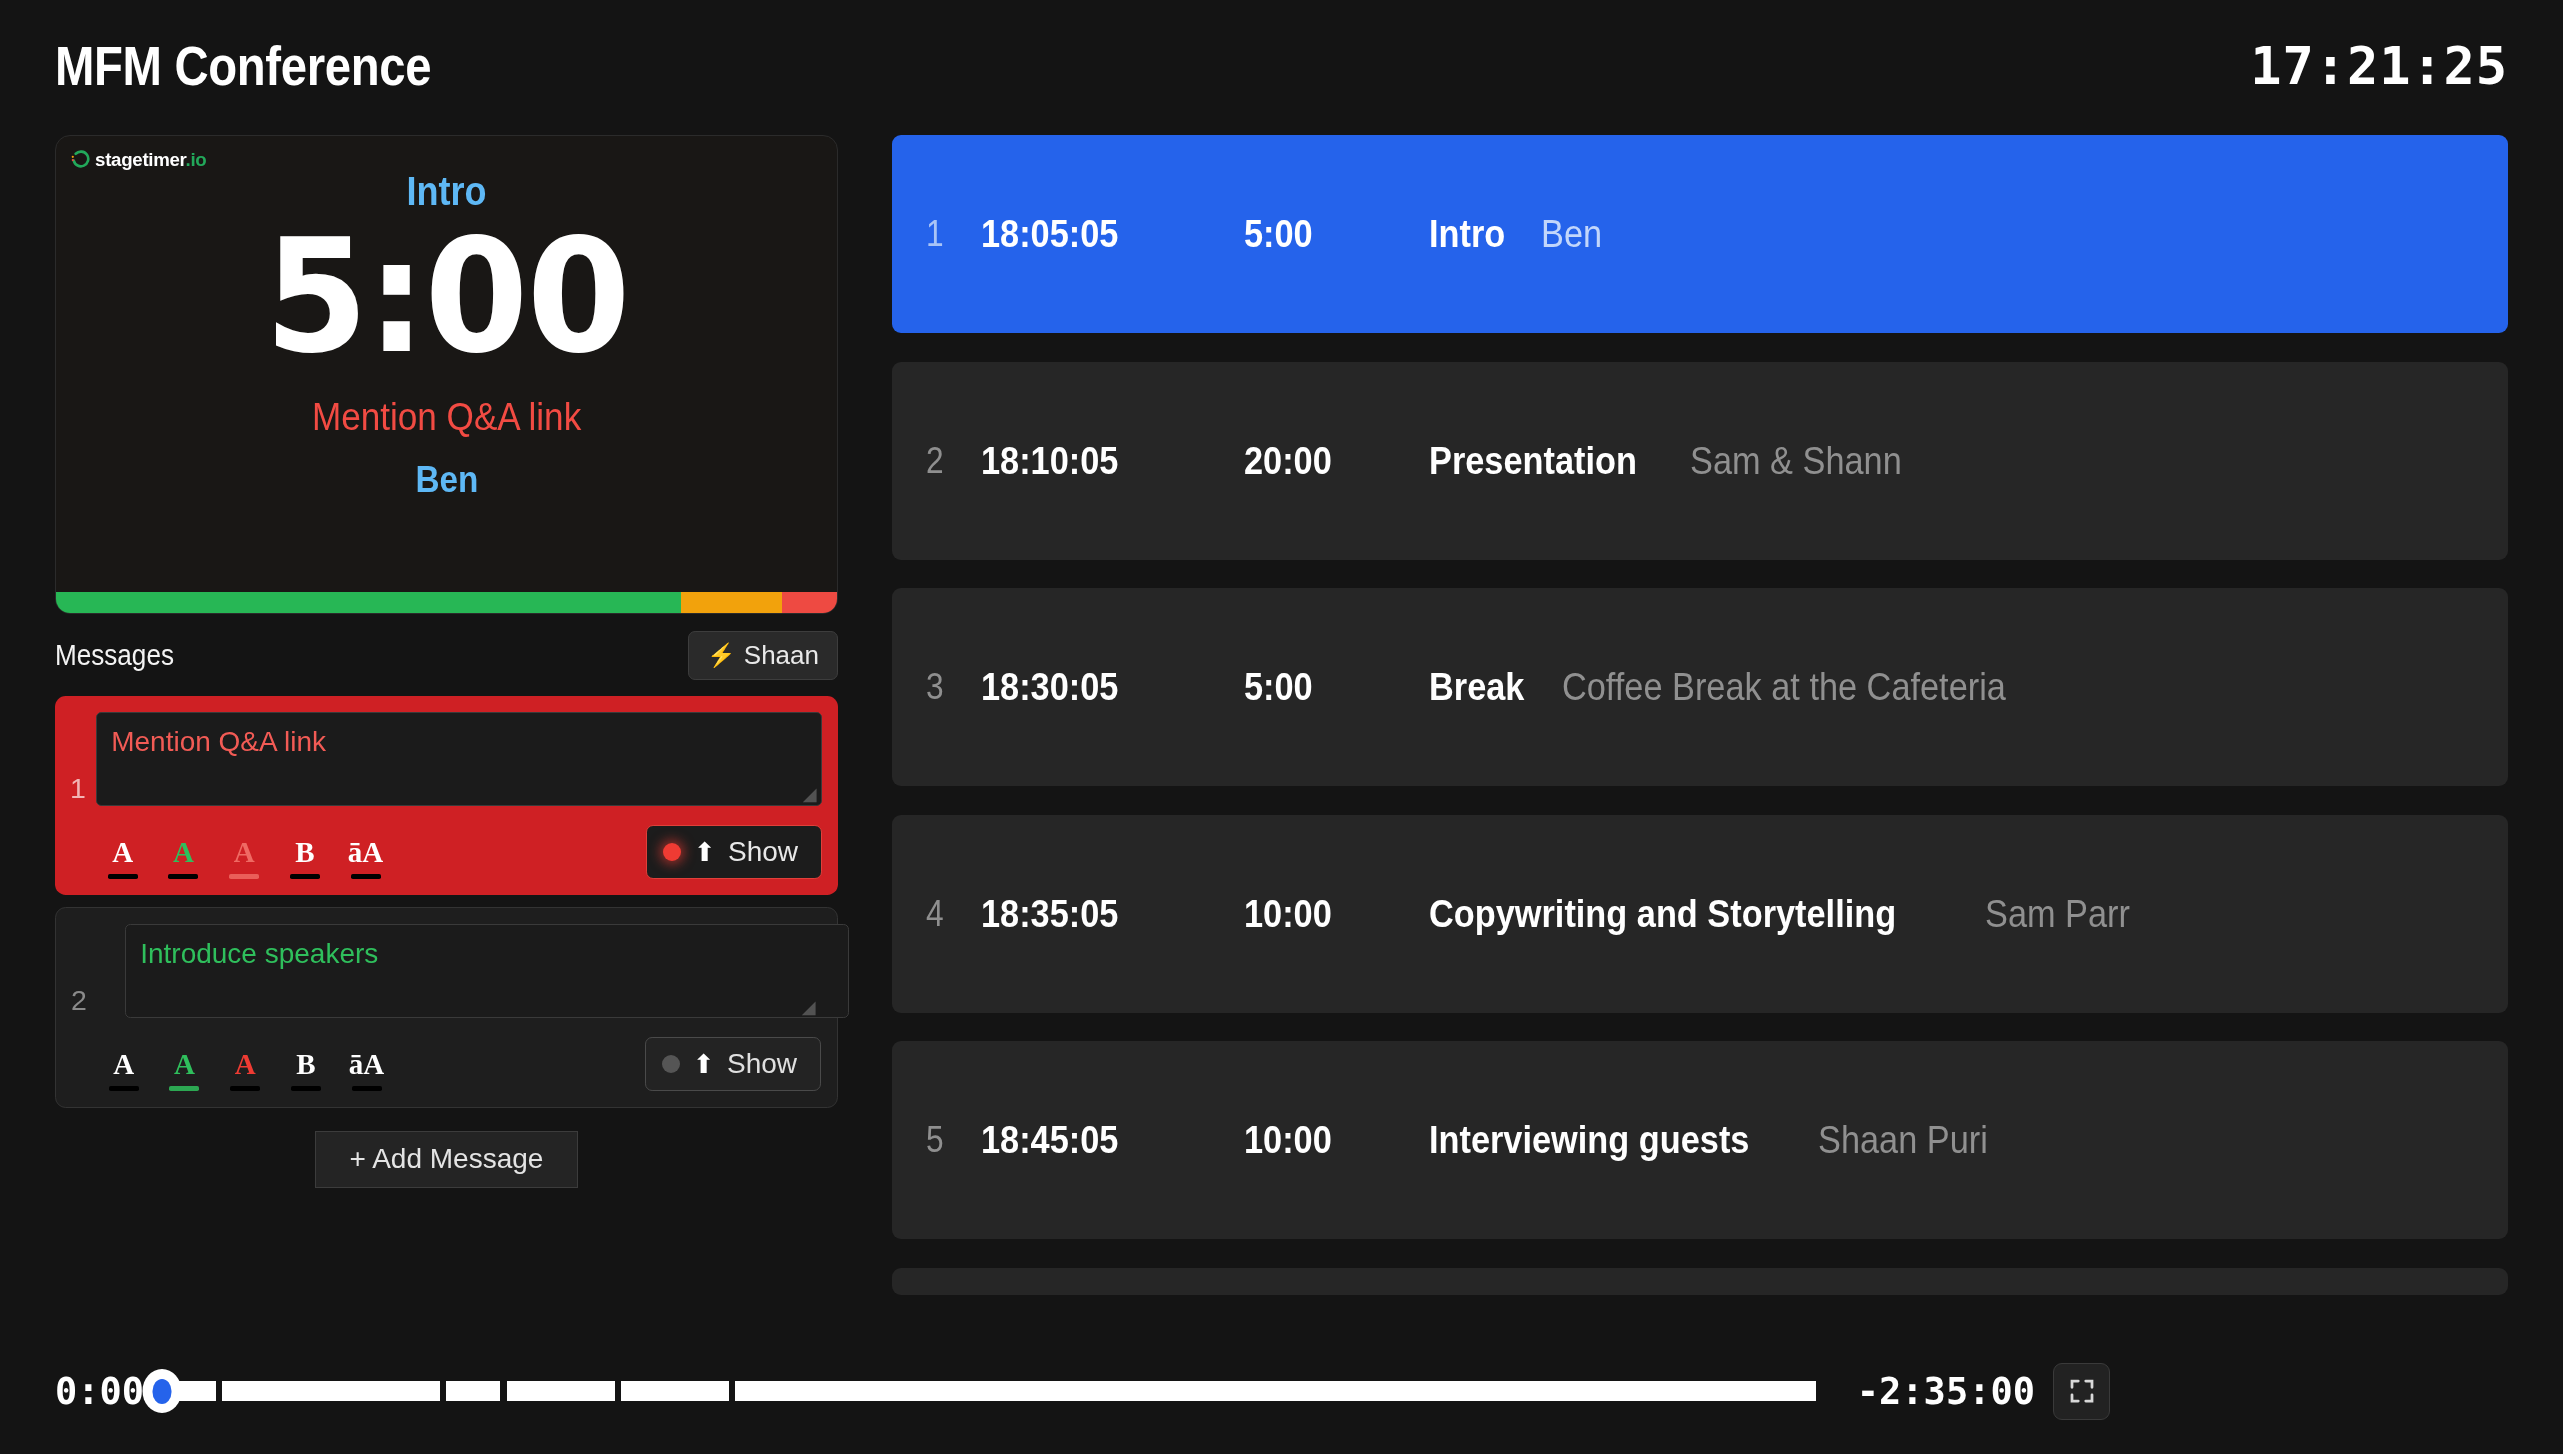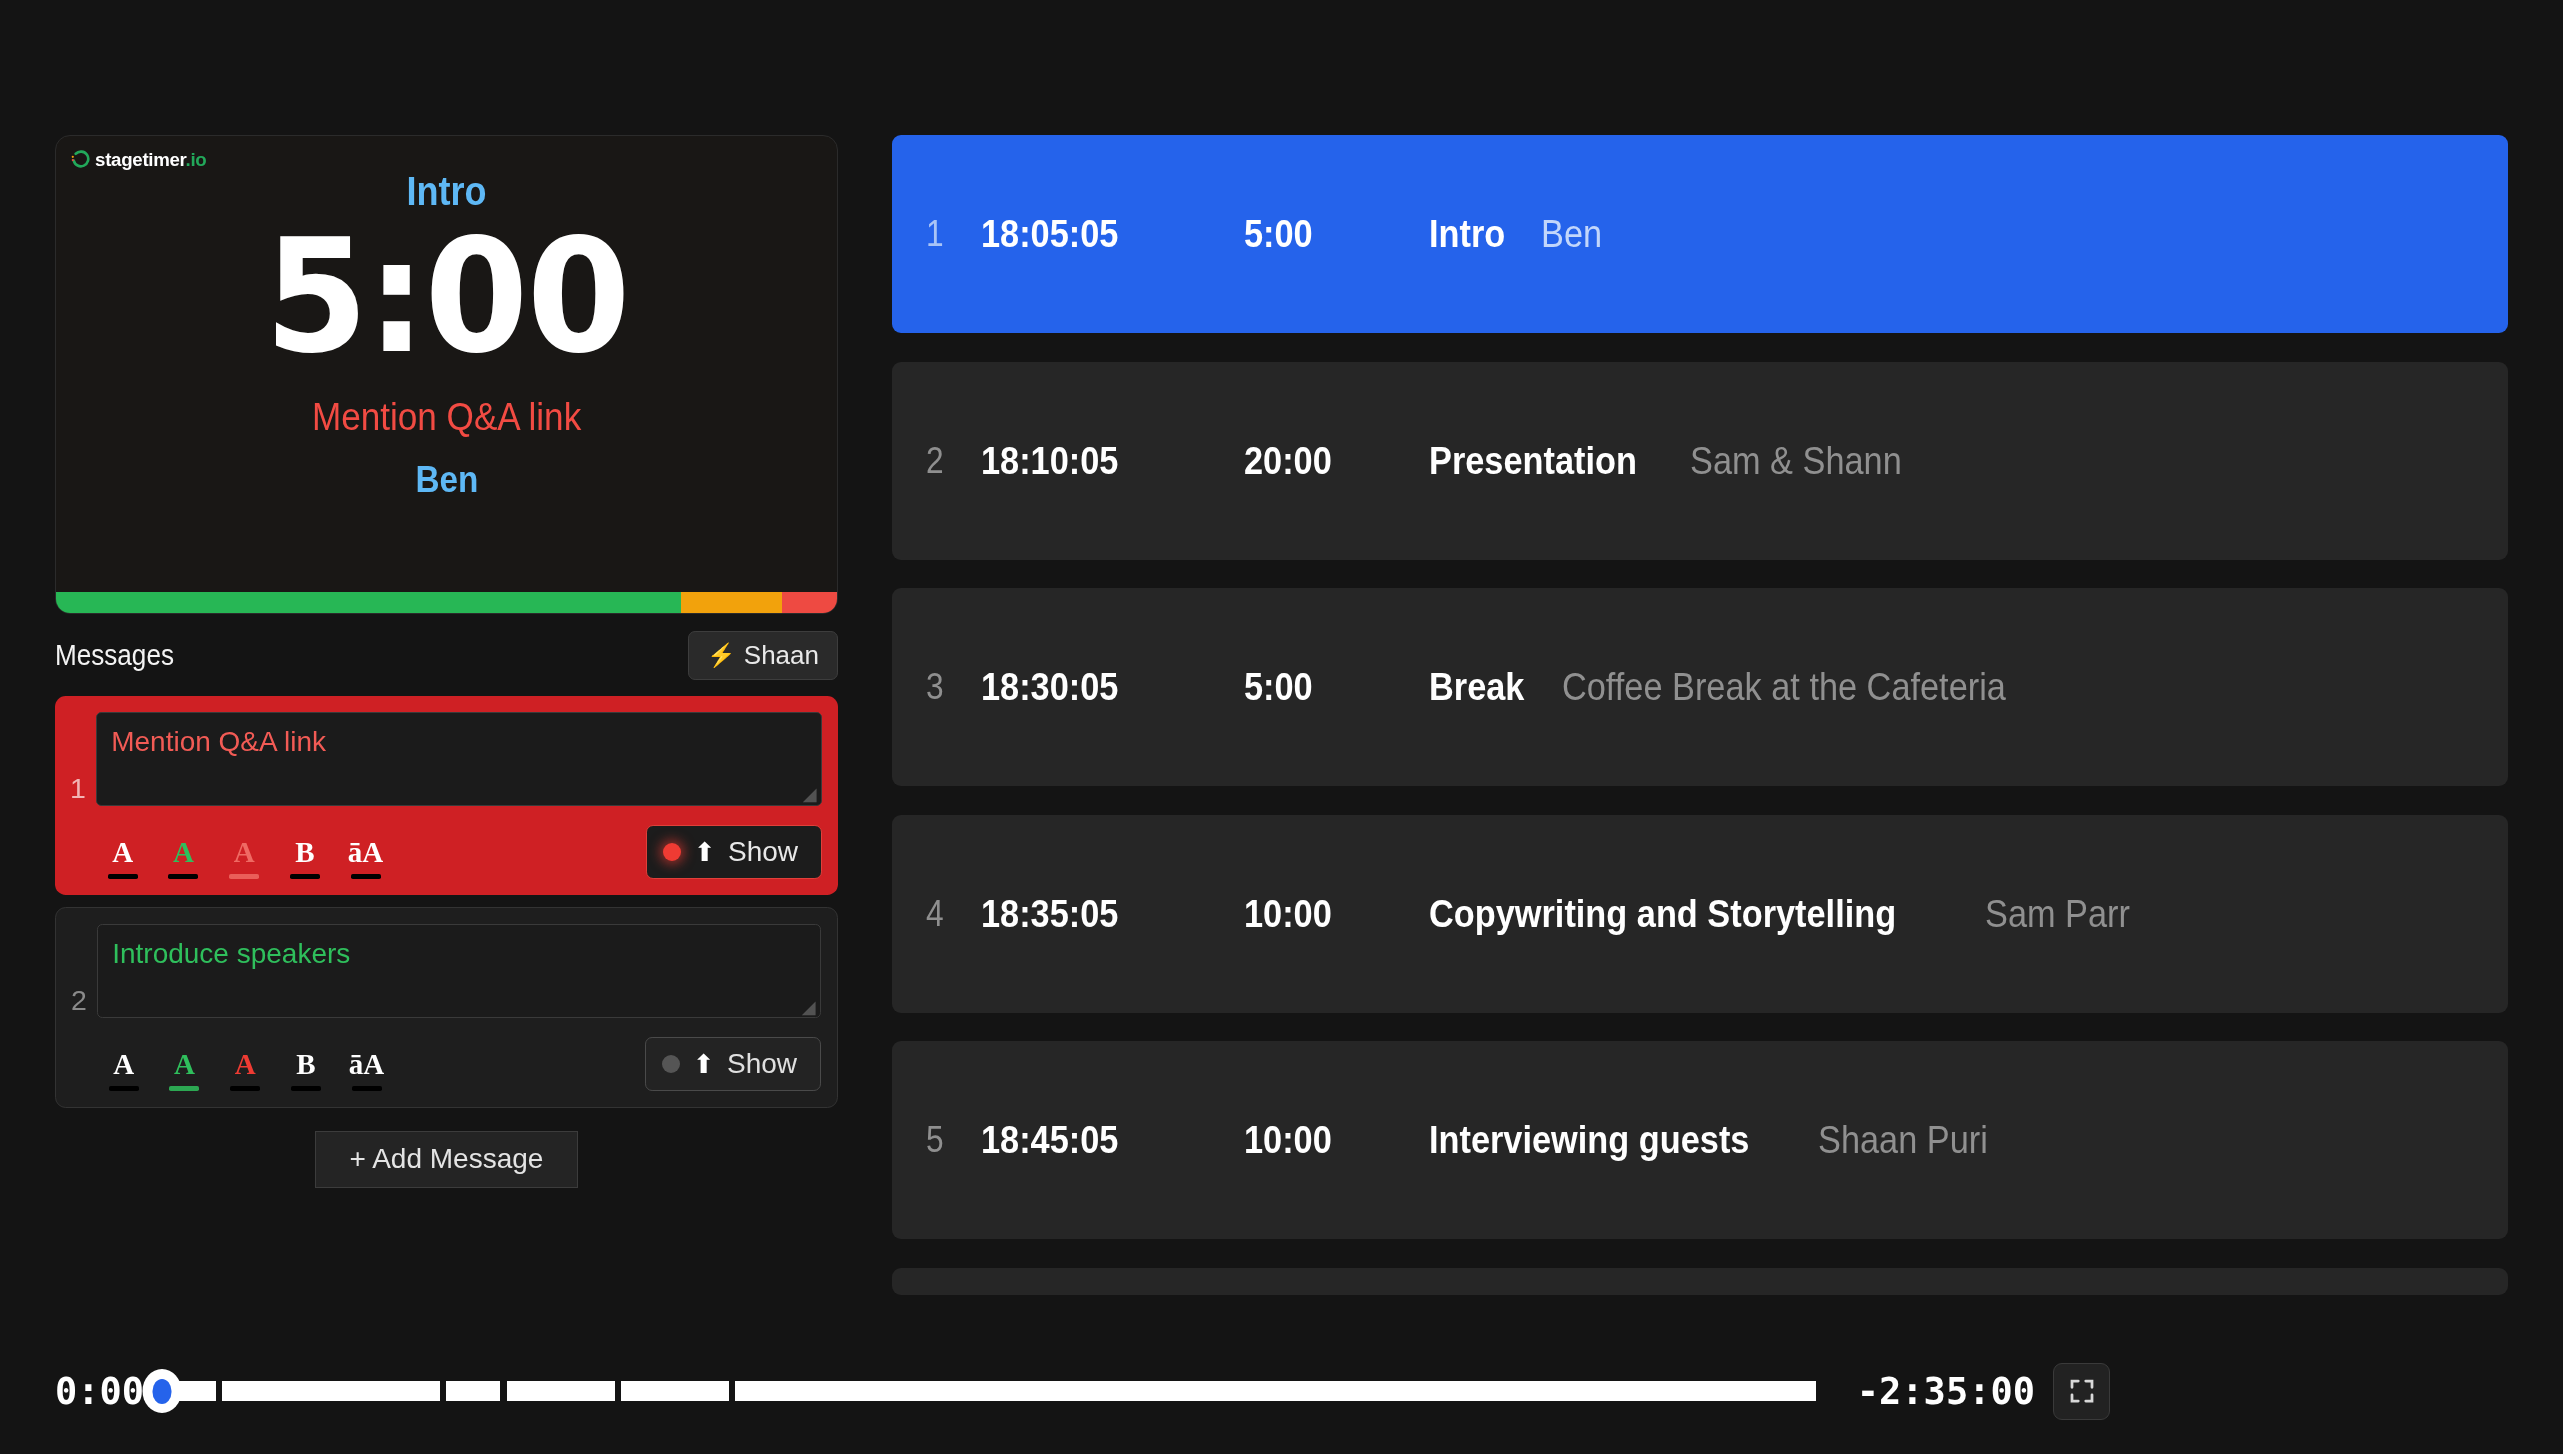--- a/index.html
+++ b/index.html
@@ -138,21 +138,21 @@
     border: 0.9px solid #3a3a3a;
     border-radius: 5.3px;
     padding: 10.7px 14.2px;
     font-size: 28px;
     font-family: "Liberation Sans", sans-serif;
     resize: none; outline: none;
     overflow: hidden;
     line-height: 1.25;
   }
   .msg-card.active .msg-textarea { color: #f25b55; }
-  .msg-card.idle   .msg-textarea { color: #2fbf5c; }
+  .msg-card.idle   .msg-textarea { color: #2fbf5c; margin-left: 28px; }
   .resize-grip {
     position: absolute; right: 5.3px; bottom: 3.6px;
     color: #8a8a8a; font-size: 18px; pointer-events: none;
   }
   .ta-wrap { position: relative; }
 
   .msg-toolbar {
     display: flex; align-items: flex-end; justify-content: space-between;
     margin-top: 16px;
   }
@@ -270,20 +270,24 @@
     background: #222222; border: 0.9px solid #3a3a3a;
     display: flex; align-items: center; justify-content: center;
     cursor: pointer; flex: 0 0 auto;
   }
 </style>
 </head>
 <body>
 
 <div class="app">
 
+  <div class="header">
+    <div class="room-title">MFM Conference</div>
+    <div class="clock">17:21:25</div>
+  </div>
 
   <div class="left-col">
 
     <div class="preview-card">
       <div class="logo">
         <svg class="logo-mark" viewBox="0 0 24 24">
           <path d="M7 4.6 A9 9 0 1 1 4.6 13" fill="none" stroke="#22a85a" stroke-width="3.2" stroke-linecap="round"></path>
           <circle cx="3.4" cy="8.4" r="1.35" fill="#f2a20c"></circle>
           <circle cx="3.4" cy="12.3" r="1.35" fill="#ee4a42"></circle>
         </svg>

